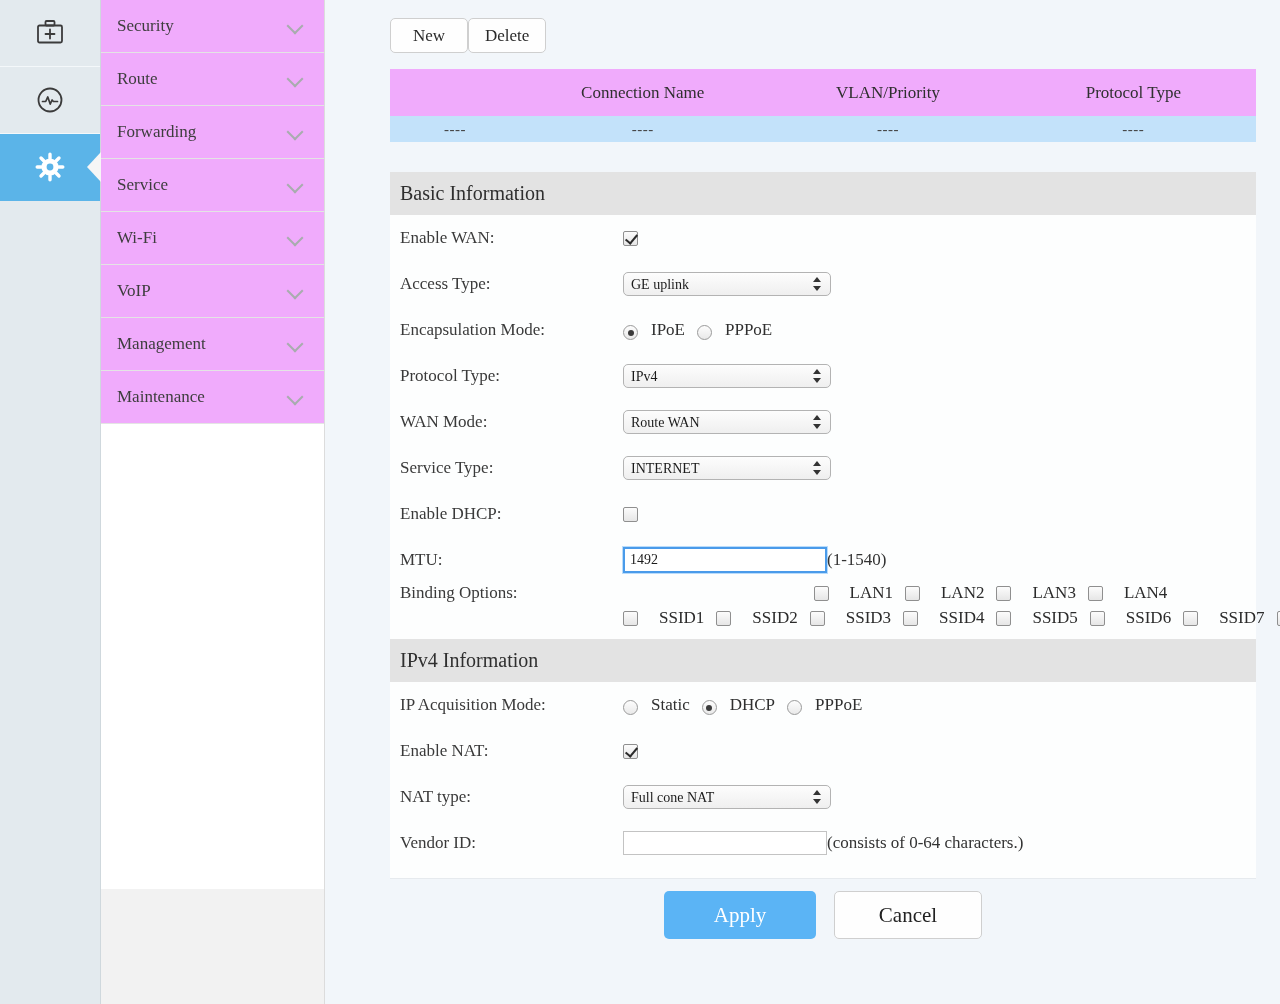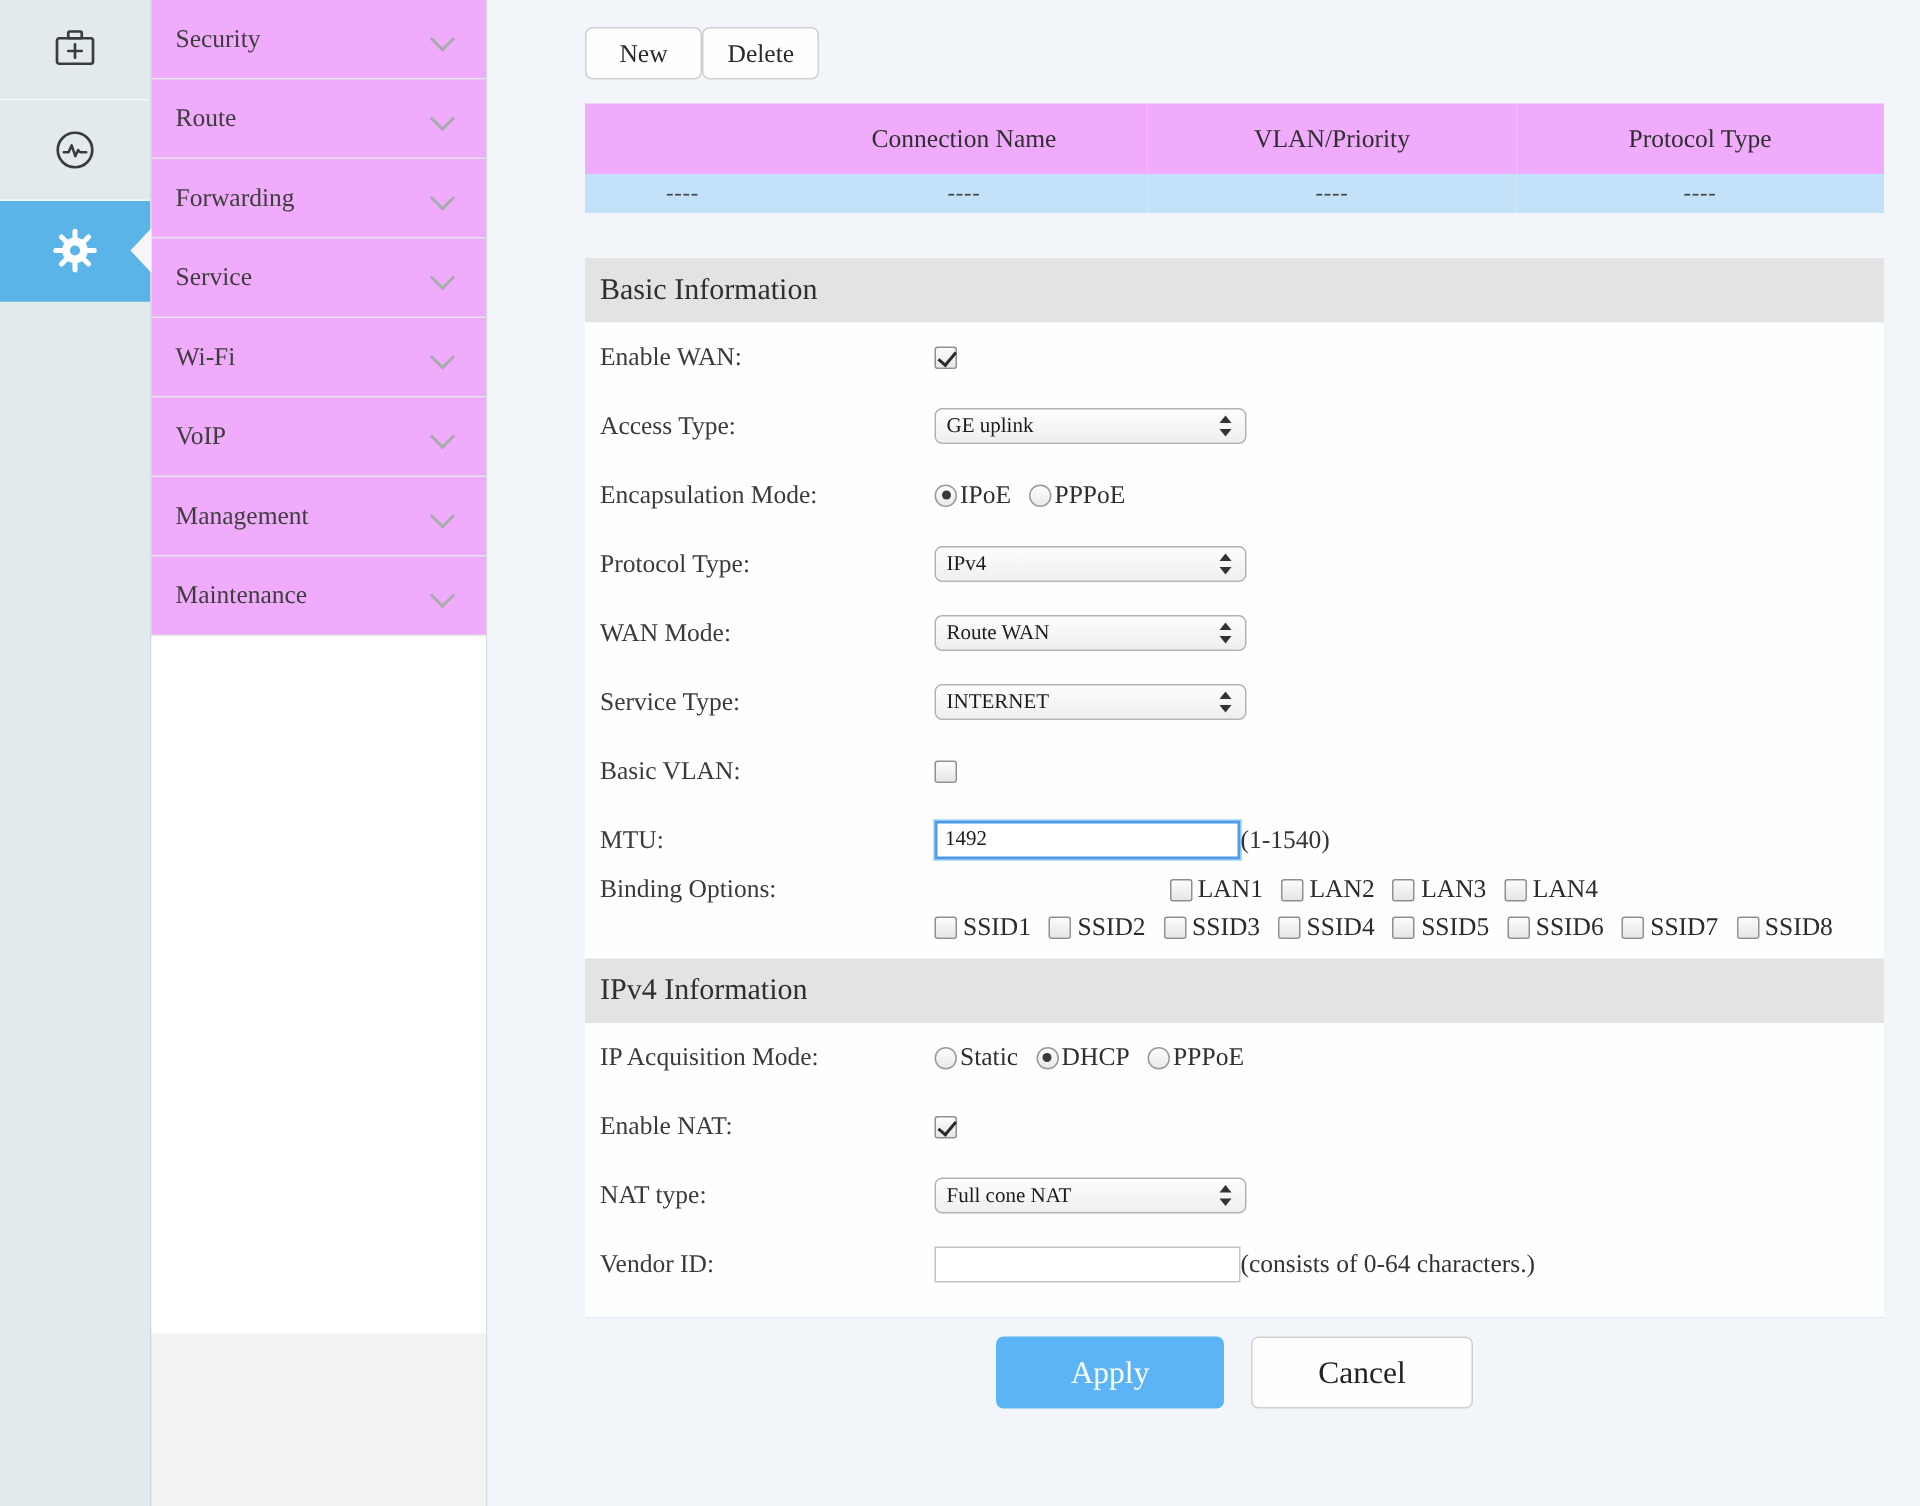--- a/index.html
+++ b/index.html
@@ -182,22 +182,22 @@
   .rdo:checked::after {
     content: "";
     position: absolute;
     left: 3.6px; top: 3.6px;
     width: 6px; height: 6px;
     border-radius: 50%;
     background: #3a3a3a;
   }
   .radio-group { display: flex; align-items: center; }
   .radio-group label {
-    display: inline-flex; align-items: center;
-    gap: 2px;
+    display: inline-flex; align-items: flex-end;
+    gap: 13px;
     margin-right: 12px;
     font-size: 17px;
     color: #2f2f2f;
     cursor: pointer;
   }
 
   .sel {
     -webkit-appearance: none; appearance: none;
     width: 208px; height: 24px;
     padding: 0 26px 0 7px;
@@ -239,21 +239,21 @@
     border: 2px solid #4a9bea;
     box-shadow: 0 0 0 1px #b9dcfb;
     height: 26px;
   }
   .hint { font-size: 17px; color: #333; margin-left: 0px; }
 
   .bind-grid { display: flex; flex-direction: column; gap: 5px; }
   .bind-row { display: flex; align-items: center; }
   .bind-row label {
     display: inline-flex; align-items: center;
-    gap: 4px;
+    gap: 21px;
     margin-right: 12px;
     font-size: 17px;
     color: #2b2b2b;
     cursor: pointer;
     white-space: nowrap;
   }
 
   .frow.tall { min-height: 56px; align-items: flex-start; }
 
   .footer-sep { height: 1px; background: #e6eaee; }
@@ -460,21 +460,21 @@
             <span class="sel-wrap">
               <select class="sel">
                 <option>INTERNET</option>
               </select>
               <span class="sel-arrows"></span>
             </span>
           </span>
         </div>
 
         <div class="frow">
-          <span class="flabel">Basic VLAN:</span>
+          <span class="flabel">Enable DHCP:</span>
           <span class="fctl">
             <input type="checkbox" class="cbx" style="">
           </span>
         </div>
 
         <div class="frow">
           <span class="flabel">MTU:</span>
           <span class="fctl">
             <input type="text" class="txt focused" value="1492" style="">
             <span class="hint">(1-1540)</span>

